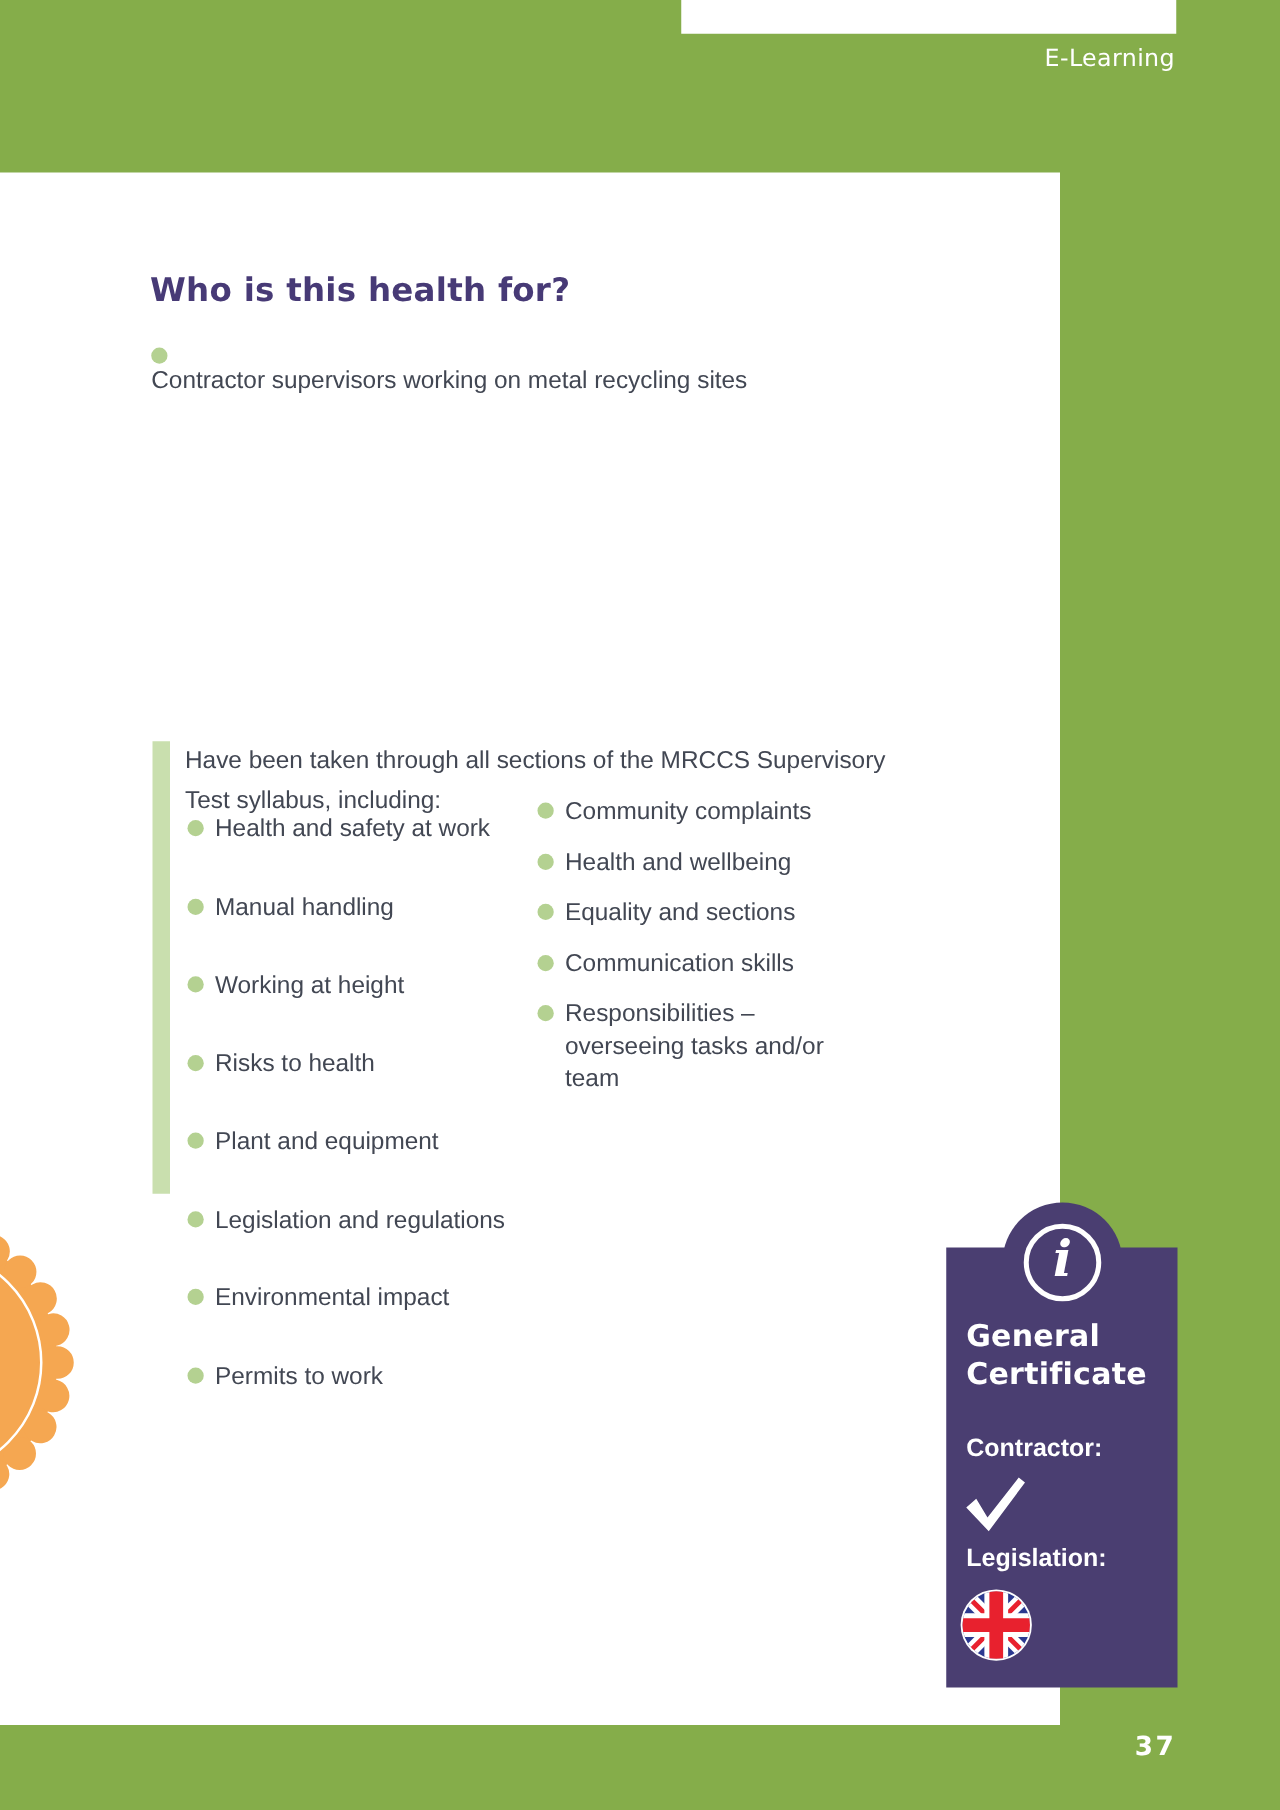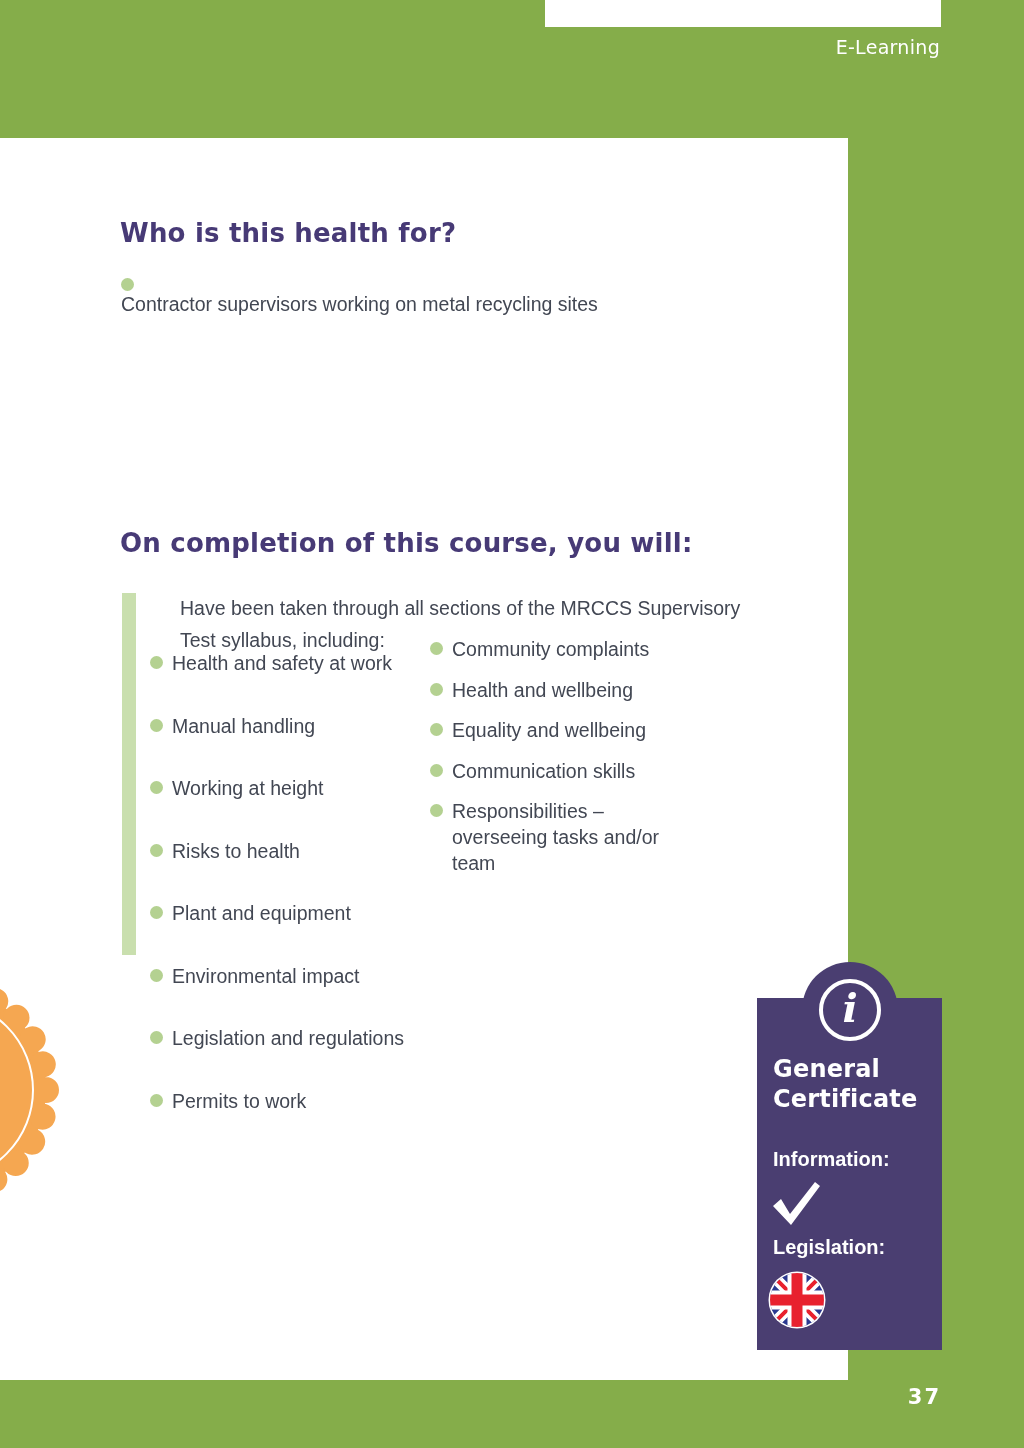--- a/index.html
+++ b/index.html
@@ -45,21 +45,21 @@
   .bullet-text{
     color:#424753;font-size:19.5px;line-height:26px;
   }
 
   .who-bullet{left:121px;top:272px;width:620px;flex-direction:column;}
 
   
   .intro-bar{left:122px;top:593px;width:14px;height:362px;background:#c9dfae;}
   .intro-text{
     left:148px;top:592px;width:600px;
-    color:#424753;font-size:19.5px;line-height:32px;margin-left:32px;
+    color:#424753;font-size:19.5px;line-height:32px;
   }
 
   .list-col{display:flex;flex-direction:column;}
   .list-left{left:150px;top:650px;width:270px;gap:22px;}
   .list-right{left:430px;top:636px;width:262px;}
   .list-col .bullet-item{margin-bottom:14.5px;min-height:26px;}
 
   
   .rosette{left:-207px;top:940px;width:300px;height:300px;}
 
@@ -114,21 +114,20 @@
 
   <div class="abs card"></div>
 
   <h1 class="abs section-title title-who">Who is this health for?</h1>
 
   <div class="abs who-bullet bullet-item">
     <span class="dot"></span>
     <span class="bullet-text">Contractor supervisors working on metal recycling sites</span>
   </div>
 
-  <h1 class="abs section-title title-completion">On completion of this course, you will:</h1>
 
   <div class="abs intro-bar"></div>
   <div class="abs intro-text">
     <div>Have been taken through all sections of the MRCCS Supervisory</div>
     <div>Test syllabus, including:</div>
   </div>
 
   <div class="abs list-col list-left">
 
       <div class="bullet-item">
@@ -151,50 +150,50 @@
         <span class="bullet-text">Risks to health</span>
       </div>
 
       <div class="bullet-item">
         <span class="dot"></span>
         <span class="bullet-text">Plant and equipment</span>
       </div>
 
       <div class="bullet-item">
         <span class="dot"></span>
+        <span class="bullet-text">Legislation and regulations</span>
+      </div>
+
+      <div class="bullet-item">
+        <span class="dot"></span>
         <span class="bullet-text">Environmental impact</span>
       </div>
 
       <div class="bullet-item">
         <span class="dot"></span>
-        <span class="bullet-text">Legislation and regulations</span>
-      </div>
-
-      <div class="bullet-item">
-        <span class="dot"></span>
         <span class="bullet-text">Permits to work</span>
       </div>
     </div>
 
   <div class="abs list-col list-right">
 
       <div class="bullet-item">
         <span class="dot"></span>
         <span class="bullet-text">Community complaints</span>
       </div>
 
       <div class="bullet-item">
         <span class="dot"></span>
         <span class="bullet-text">Health and wellbeing</span>
       </div>
 
 
       <div class="bullet-item">
         <span class="dot"></span>
-        <span class="bullet-text">Equality and wellbeing</span>
+        <span class="bullet-text">Equality and sections</span>
       </div>
 
       <div class="bullet-item">
         <span class="dot"></span>
         <span class="bullet-text">Communication skills</span>
       </div>
 
       <div class="bullet-item">
         <span class="dot"></span>
         <span class="bullet-text">Responsibilities – overseeing tasks and/or team</span>
@@ -211,21 +210,21 @@
   <div class="abs info-panel"></div>
   <div class="abs info-ring">
     <span class="info-i">i</span>
   </div>
 
   <div class="abs panel-title">
     <div>General</div>
     <div>Certificate</div>
   </div>
 
-  <div class="abs panel-label label-certificate">Information:</div>
+  <div class="abs panel-label label-certificate">Contractor:</div>
 
   <svg class="abs check-icon" width="54" height="50" viewBox="0 0 54 50" aria-hidden="true">
     <path d="M4 28 L12 21 L21 36 L46 4 L51 8 L22 47 Z" fill="#ffffff"></path>
   </svg>
 
   <div class="abs panel-label label-legislation">Legislation:</div>
 
   <svg class="abs flag-icon" width="60" height="60" viewBox="0 0 60 60" aria-hidden="true">
     <defs>
       <clipPath id="flagclip">

